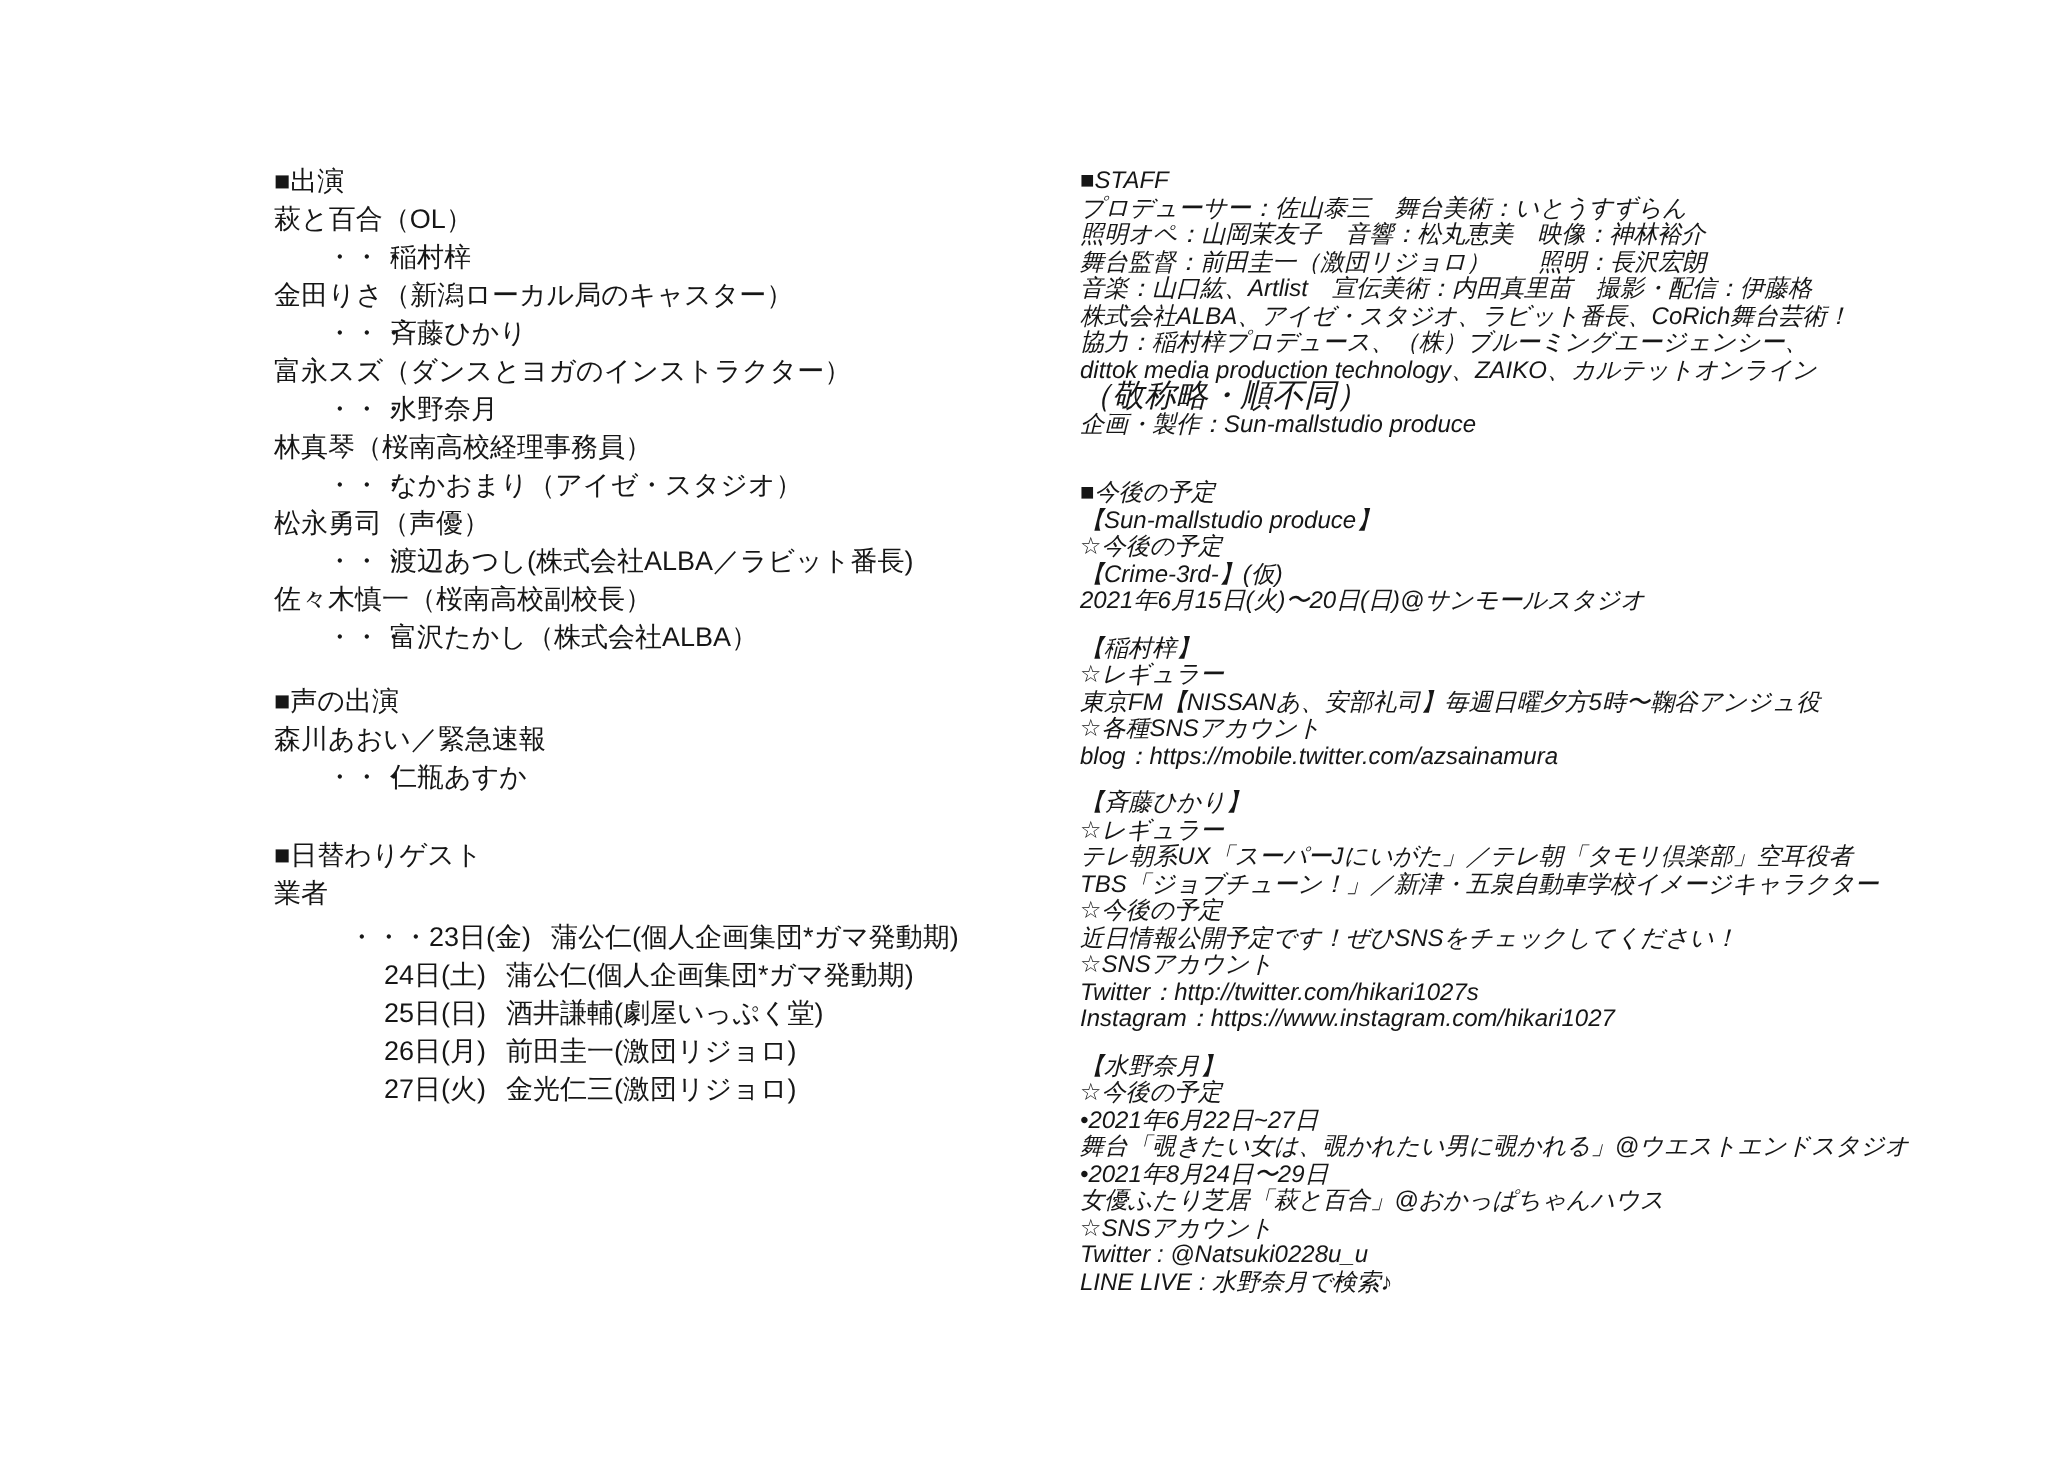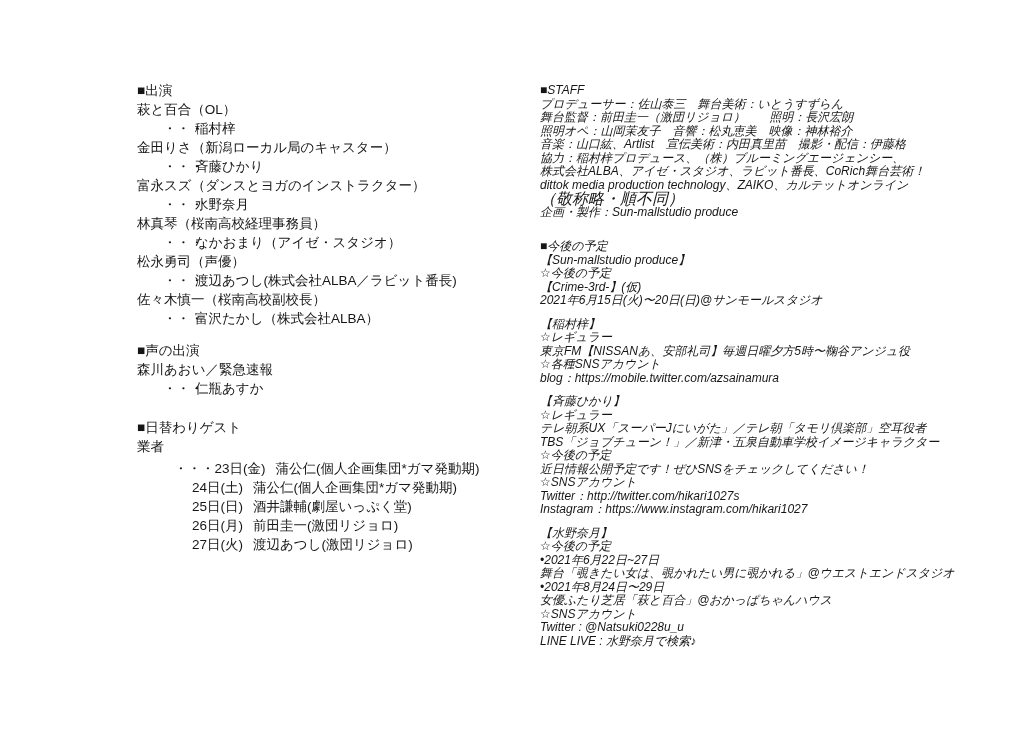--- a/index.html
+++ b/index.html
@@ -112,37 +112,37 @@
           <span class="gname">酒井謙輔(劇屋いっぷく堂)</span>
         </div>
         <div class="grow">
           <span class="gdots"></span>
           <span class="gdate">26日(月)</span>
           <span class="gname">前田圭一(激団リジョロ)</span>
         </div>
         <div class="grow">
           <span class="gdots"></span>
           <span class="gdate">27日(火)</span>
-          <span class="gname">渡辺あつし(激団リジョロ)</span>
+          <span class="gname">金光仁三(激団リジョロ)</span>
         </div>
       </div>
     </section>
 
   </div>
 
   <div class="col col-right">
 
     <section>
       <h2 class="h">■STAFF</h2>
       <div class="line">プロデューサー：佐山泰三　舞台美術：いとうすずらん</div>
+      <div class="line">照明オペ：山岡茉友子　音響：松丸恵美　映像：神林裕介</div>
       <div class="line">舞台監督：前田圭一（激団リジョロ）　　照明：長沢宏朗</div>
-      <div class="line">照明オペ：山岡茉友子　音響：松丸恵美　映像：神林裕介</div>
       <div class="line">音楽：山口紘、Artlist　宣伝美術：内田真里苗　撮影・配信：伊藤格</div>
+      <div class="line">株式会社ALBA、アイゼ・スタジオ、ラビット番長、CoRich舞台芸術！</div>
       <div class="line">協力：稲村梓プロデュース、（株）ブルーミングエージェンシー、</div>
-      <div class="line">株式会社ALBA、アイゼ・スタジオ、ラビット番長、CoRich舞台芸術！</div>
       <div class="line">dittok media production technology、ZAIKO、カルテットオンライン</div>
       <div class="line small">（敬称略・順不同）</div>
       <div class="line">企画・製作：Sun-mallstudio produce</div>
     </section>
 
     <section class="sec-upcoming">
       <h2 class="h">■今後の予定</h2>
       <div class="line">【Sun-mallstudio produce】</div>
       <div class="line">☆今後の予定</div>
       <div class="line">【Crime-3rd-】(仮)</div>

